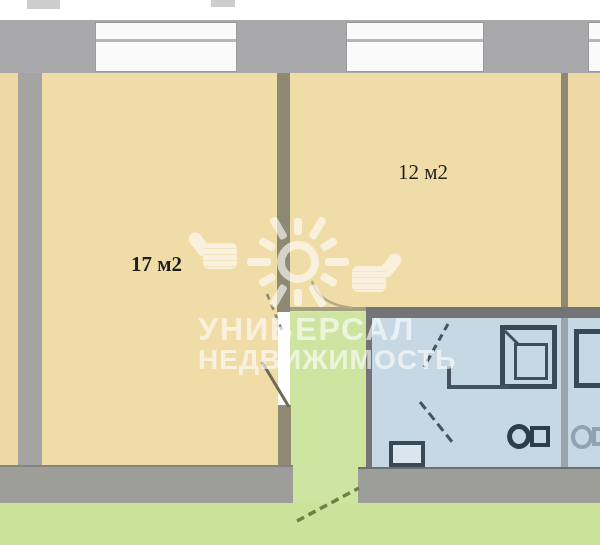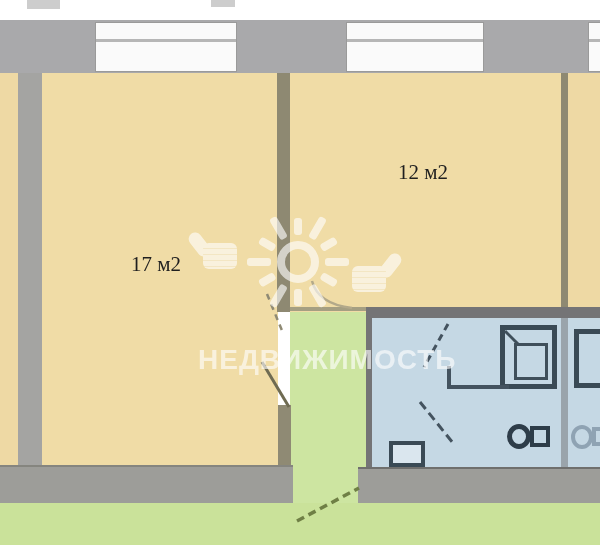--- a/index.html
+++ b/index.html
@@ -50,21 +50,21 @@
   .sink{left:389px;top:441px;width:36px;height:26px;border:4px solid #3a4a55;background:#dae6ee;box-sizing:border-box;}
   .toilet-bowl{left:507px;top:424px;width:24px;height:25px;border:5px solid #2e3d49;border-radius:50%;box-sizing:border-box;}
   .toilet-tank{left:530px;top:426px;width:20px;height:21px;border:4px solid #2e3d49;box-sizing:border-box;}
   .toilet2-bowl{left:571px;top:425px;width:22px;height:24px;border:4px solid #8fa3b3;border-radius:50%;box-sizing:border-box;}
   .toilet2-tank{left:592px;top:427px;width:12px;height:19px;border:4px solid #8fa3b3;box-sizing:border-box;}
 
   .lines-overlay{left:0;top:0;width:600px;height:545px;pointer-events:none;}
 
   
   .room-label{font-family:"Liberation Serif",serif;font-size:21px;color:#1f1f1f;white-space:nowrap;}
-  .lbl17{left:131px;top:252px;}
+  .lbl17{left:131px;top:252px;font-weight:bold;}
   .lbl12{left:398px;top:160px;text-align:right;}
 
   
   .watermark{left:0;top:0;width:600px;height:545px;opacity:.62;pointer-events:none;}
   .sun{left:298px;top:262px;width:0;height:0;}
   .ray{position:absolute;left:0;top:-4px;width:17px;height:8px;background:#fff;border-radius:3px;
        transform-origin:0 50%;transform:rotate(var(--a)) translateX(27px);}
   .ray.long{width:24px;}
   .sun-ring{position:absolute;left:-21px;top:-21px;width:42px;height:42px;border:8px solid #fff;
             border-radius:50%;box-sizing:border-box;}
@@ -157,16 +157,17 @@
       <div class="sun-ring"></div>
     </div>
     <div class="abs hand hand-left">
       <div class="thumb"></div>
       <div class="fist"></div>
     </div>
     <div class="abs hand hand-right">
       <div class="thumb"></div>
       <div class="fist"></div>
     </div>
+    <div class="brand brand1">УНИВЕРСАЛ</div>
     <div class="brand brand2">НЕДВИЖИМОСТЬ</div>
   </div>
 
 </div>
 
 </body></html>

